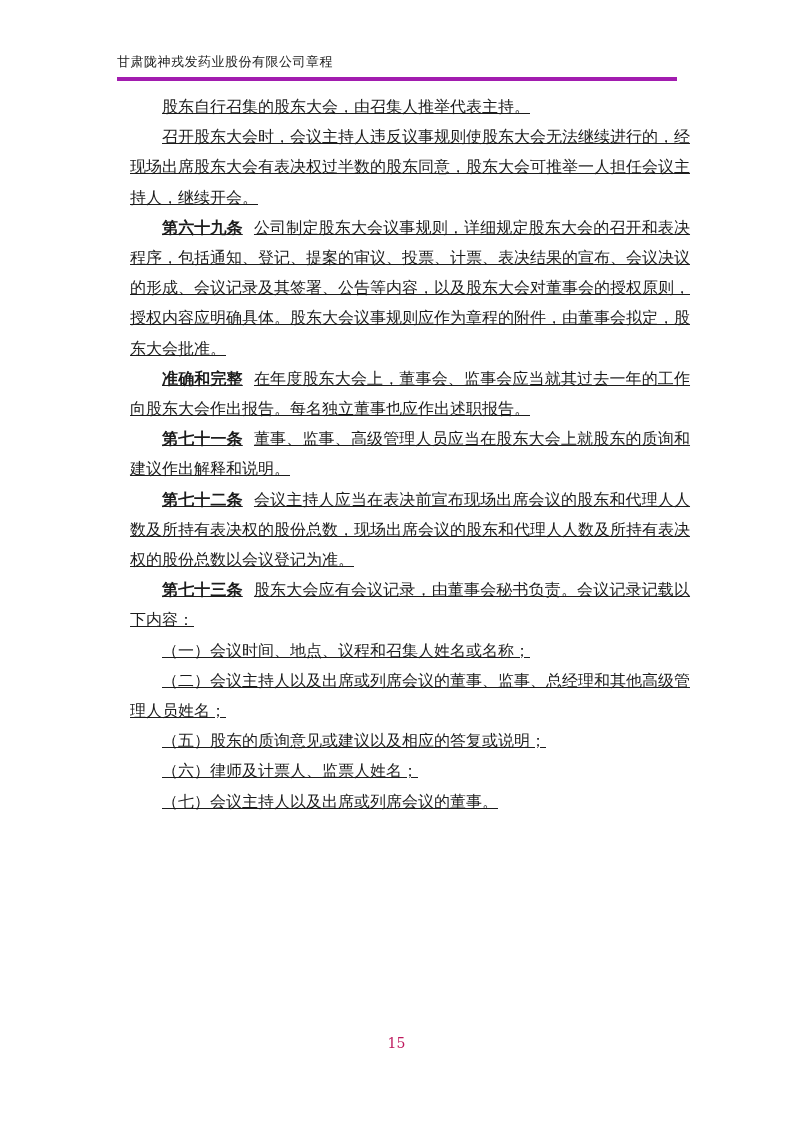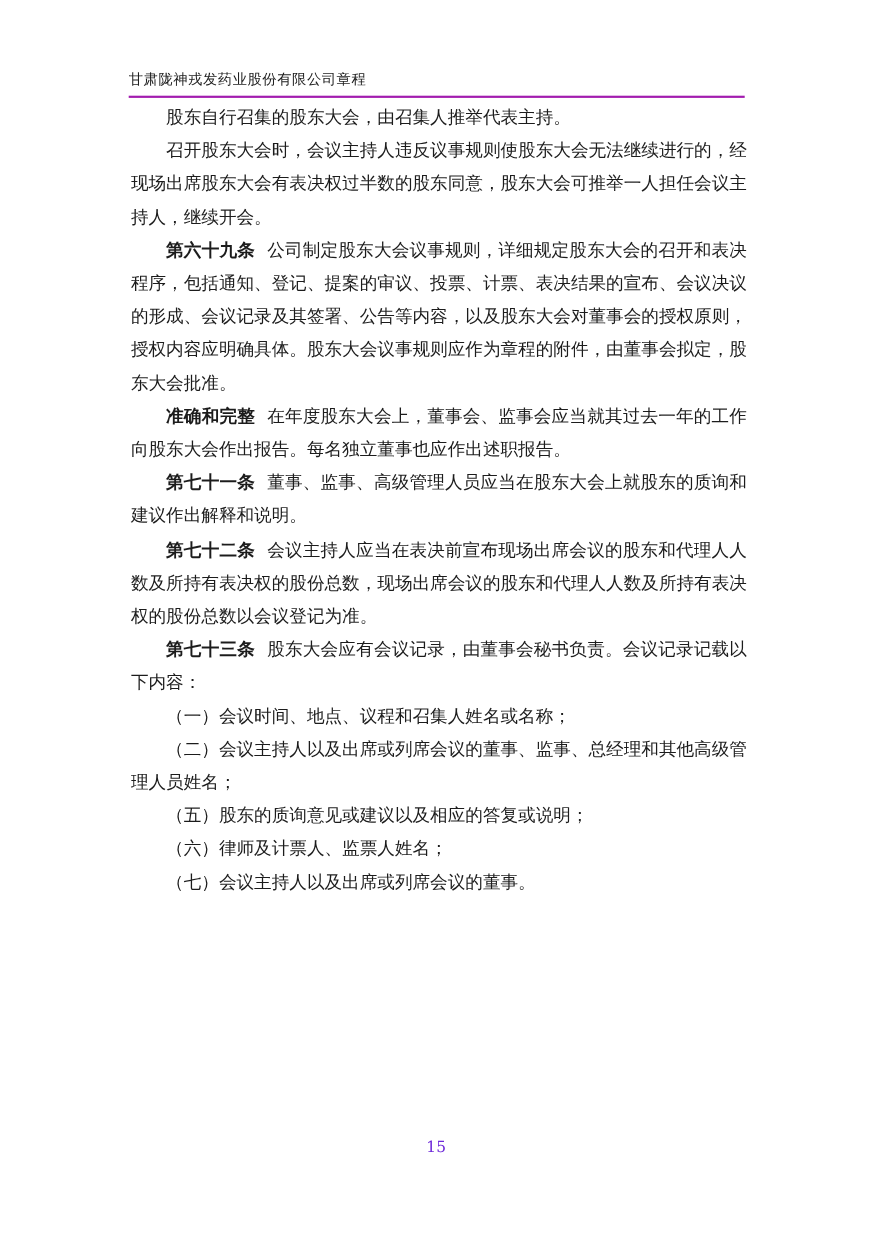--- a/index.html
+++ b/index.html
@@ -13,55 +13,56 @@
     height: 1122px;
     margin: 0 auto;
     background: #ffffff;
     font-family: "DejaVu Serif", "Liberation Serif", serif;
     color: #1c1c1c;
     overflow: hidden;
   }
   .header {
     position: absolute;
     left: 117px;
-    top: 63px;
+    top: 53px;
     width: 560px;
     font-size: 13px;
     letter-spacing: 0.5px;
     padding-bottom: 6px;
-    border-bottom: 2px solid #a21caf;
+    border-bottom: 4px solid #a21caf;
     white-space: nowrap;
   }
   .doc-body {
     position: absolute;
-    left: 119px;
+    left: 130px;
     top: 92px;
     width: 560px;
     font-size: 16px;
     line-height: 30.2px;
     text-align: justify;
     text-justify: inter-ideograph;
+    text-decoration: underline;
   }
   .doc-body p {
     margin: 0;
     padding: 0;
     text-indent: 2em;
   }
   .doc-body p .lead {
     font-weight: bold;
     margin-right: 0.7em;
   }
   .footer {
     position: absolute;
     left: 0;
     top: 1035px;
     width: 793px;
     text-align: center;
     font-size: 14px;
-    color: #6d28d9;
+    color: #be185d;
   }
 </style>
 </head>
 <body>
 
 <div class="page">
   <div class="header">
     <span>甘肃陇神戎发药业股份有限公司章程</span>
   </div>
 

